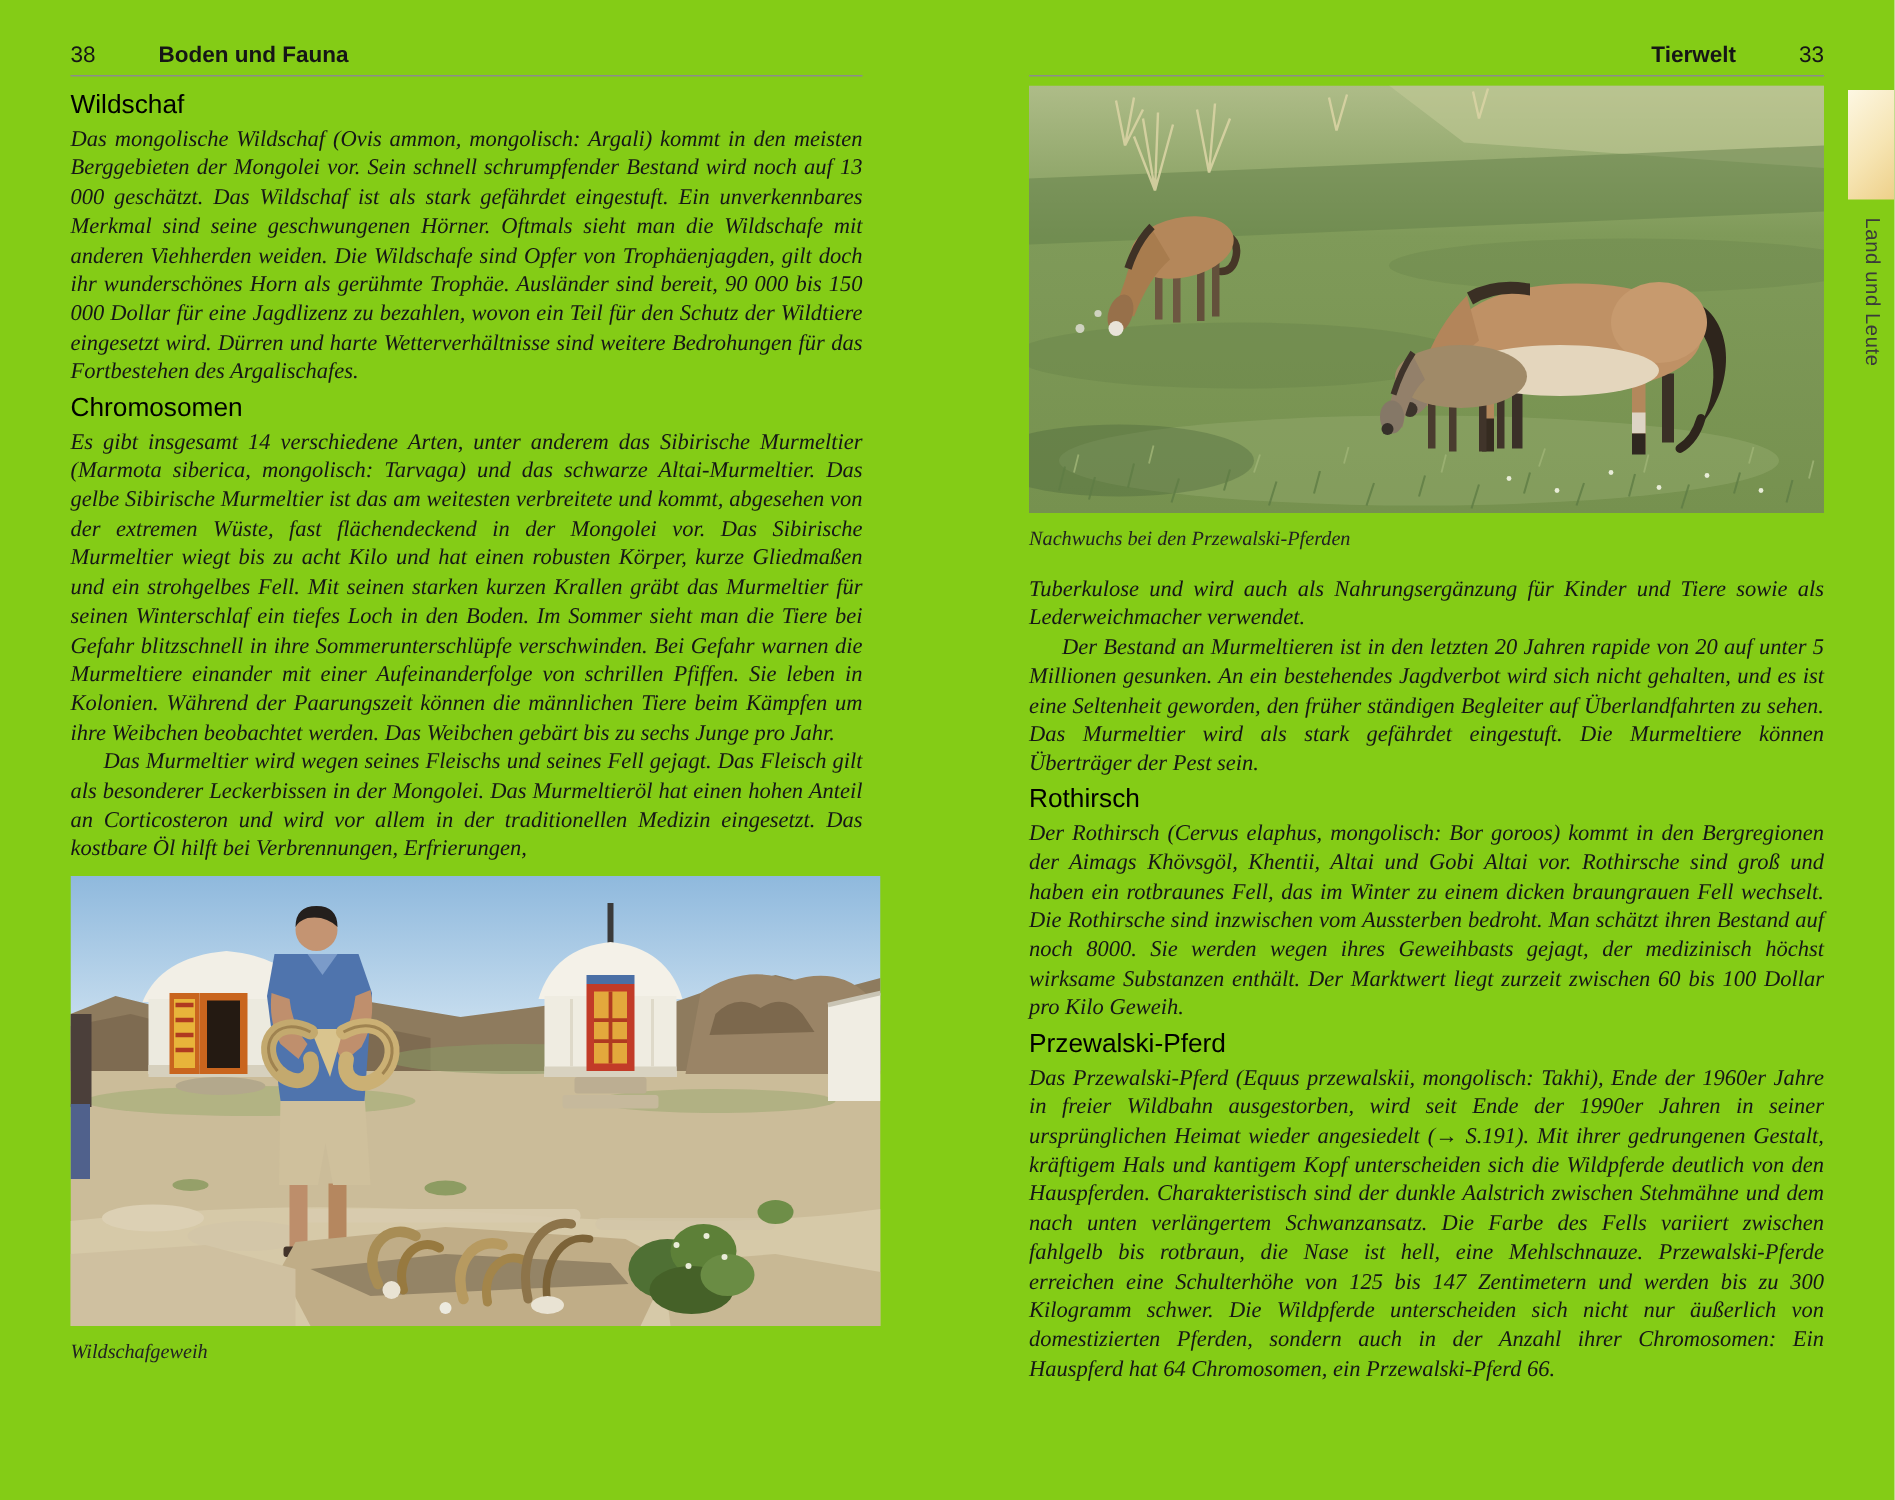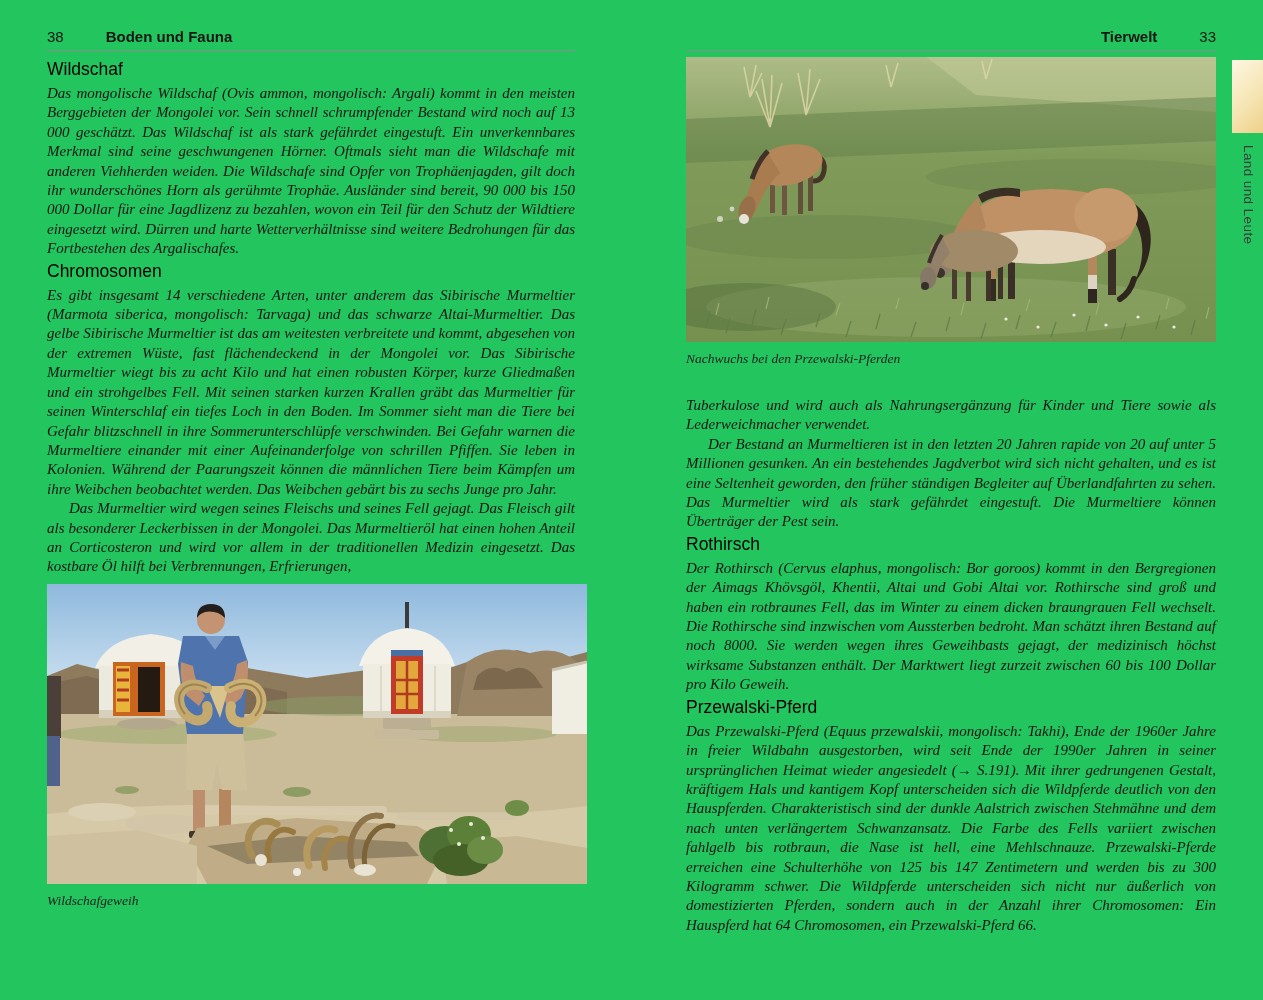--- a/index.html
+++ b/index.html
@@ -1,16 +1,16 @@
 <!DOCTYPE html>
 <html lang="de"><head>
 <meta charset="utf-8">
 <style>
   html,body{margin:0;padding:0;background:#e8e8e8;}
-  .spread{position:relative;width:1263px;height:1000px;background:#22c55e;overflow:hidden;
+  .spread{position:relative;width:1263px;height:1000px;background:#84cc16;overflow:hidden;
           font-family:"Liberation Serif", serif;color:#161616;}
   .col{position:absolute;top:28px;}
   .col-left{left:47px;width:528px;}
   .col-right{left:686px;width:530px;}
   .page-header{display:flex;align-items:baseline;
         font-family:"Liberation Sans", sans-serif;font-size:15px;
         padding-bottom:5px;border-bottom:1.5px solid #8c8c8c;}
   .page-header .num{font-weight:400;}
   .page-header .title{font-weight:700;}
   .col-left .page-header .title{margin-left:42px;}
@@ -19,21 +19,21 @@
   h2{margin:2px 0 4px;font-family:Liberation Sans, sans-serif;
      font-weight:400;font-size:17.5px;color:#000;}
   h2.first{margin-top:8px;}
   p{margin:0;font-size:15px;line-height:19.4px;text-align:justify;
     text-justify:inter-word;hyphens:auto;font-style:italic;}
   p.indent{text-indent:22px;}
   figure{margin:7px 0 0;padding:0;}
   figure svg{display:block;}
   figcaption{margin-top:9px;font-style:italic;font-size:13.5px;color:#222;
      text-align:left;}
-  .gap-top{margin-top:29px;}
+  .gap-top{margin-top:17px;}
   
   .side-tab{position:absolute;top:60px;right:0;width:31px;height:73px;
       background:linear-gradient(135deg,#fdf7e3 0%,#f6e5b4 55%,#eed089 100%);}
   .side-label{position:absolute;top:145px;right:7px;
       writing-mode:vertical-rl;font-family:"Liberation Sans", sans-serif;
       font-size:13.5px;color:#3a3a3a;letter-spacing:.4px;}
 </style>
 </head>
 <body>
 

